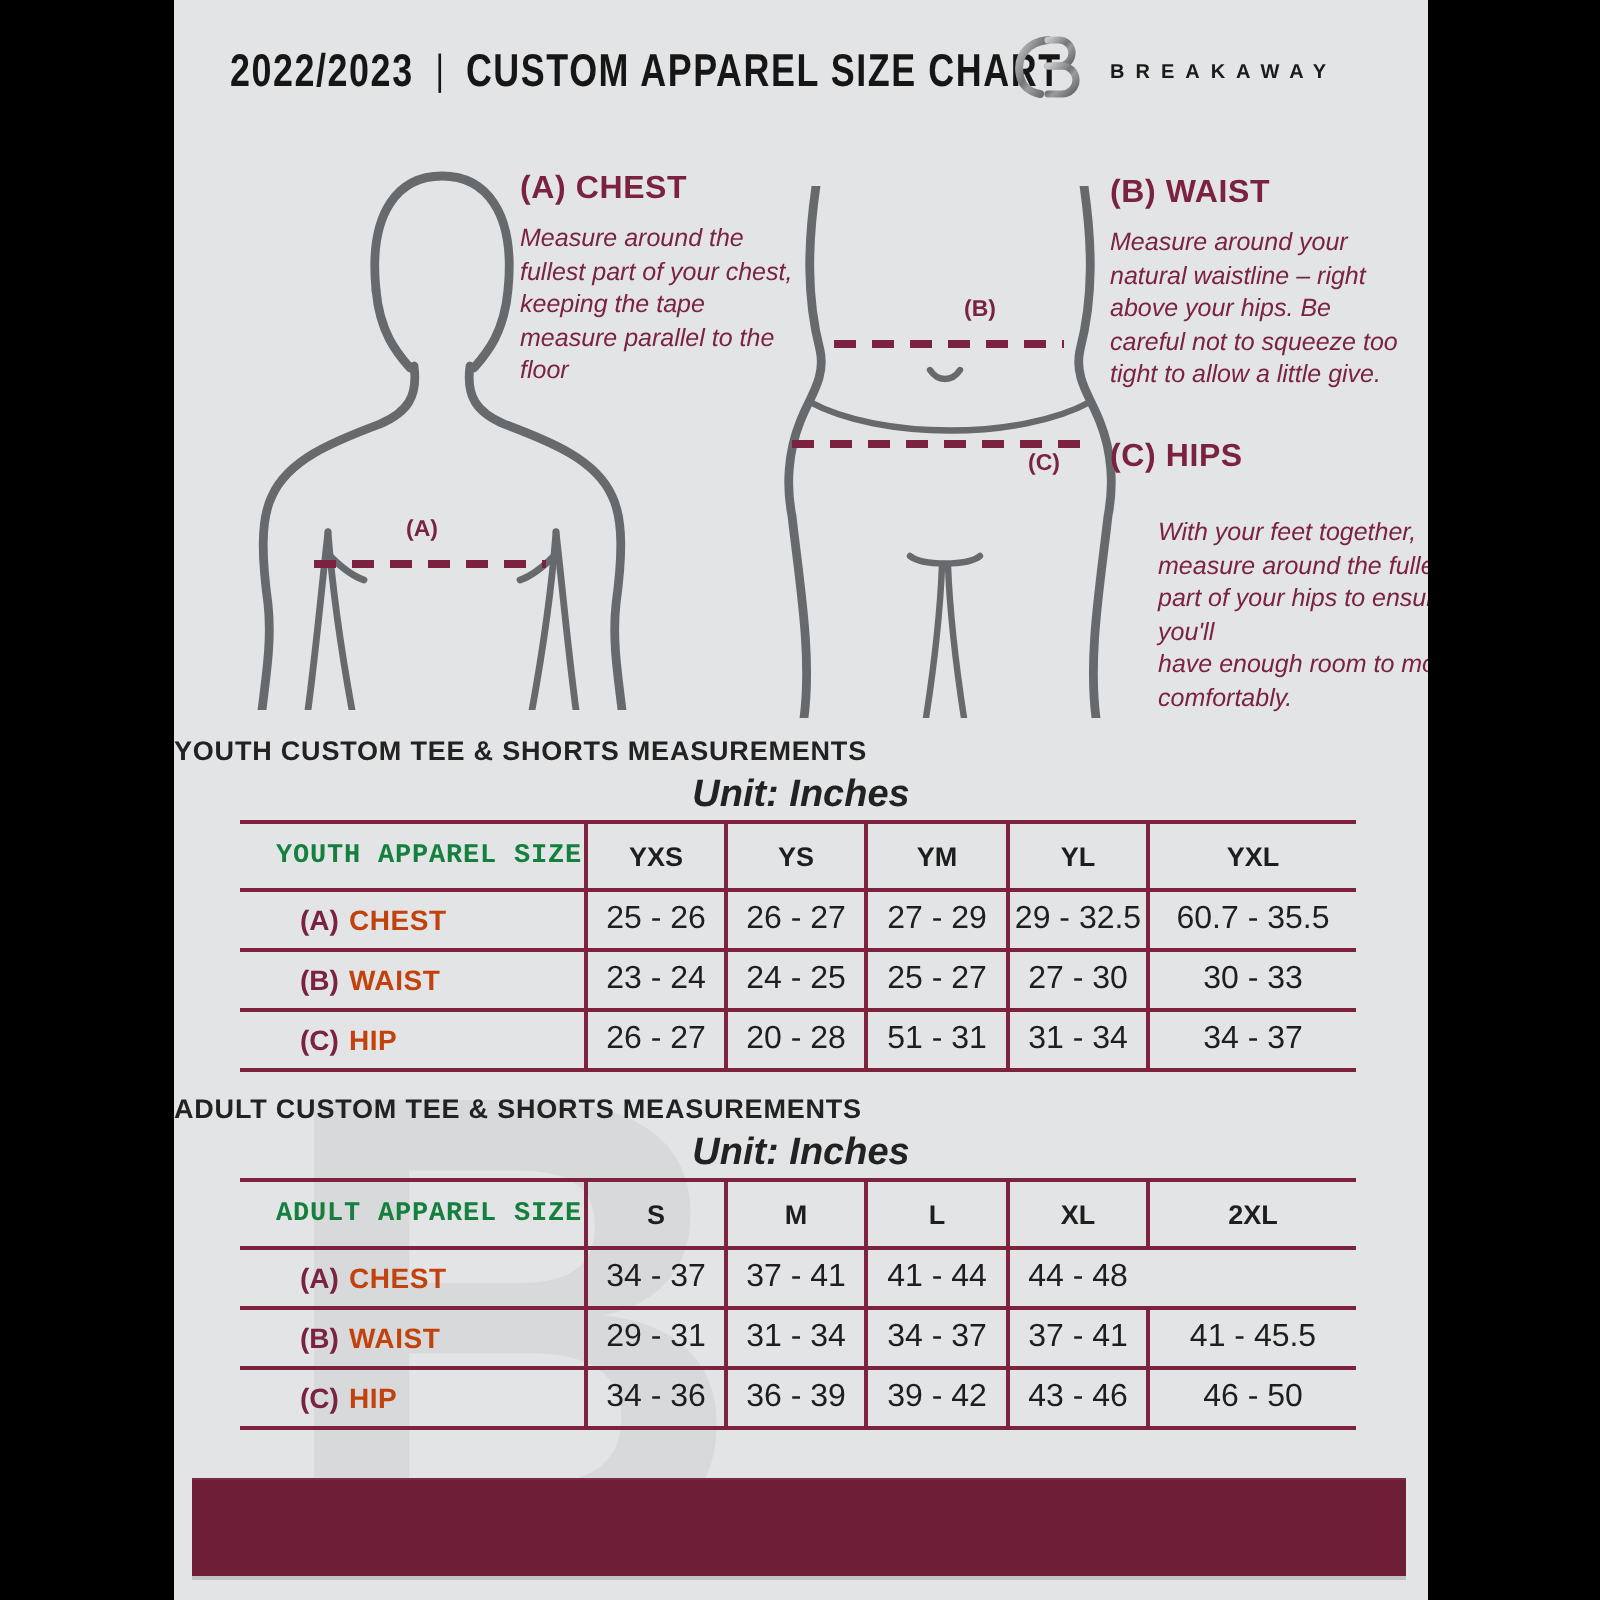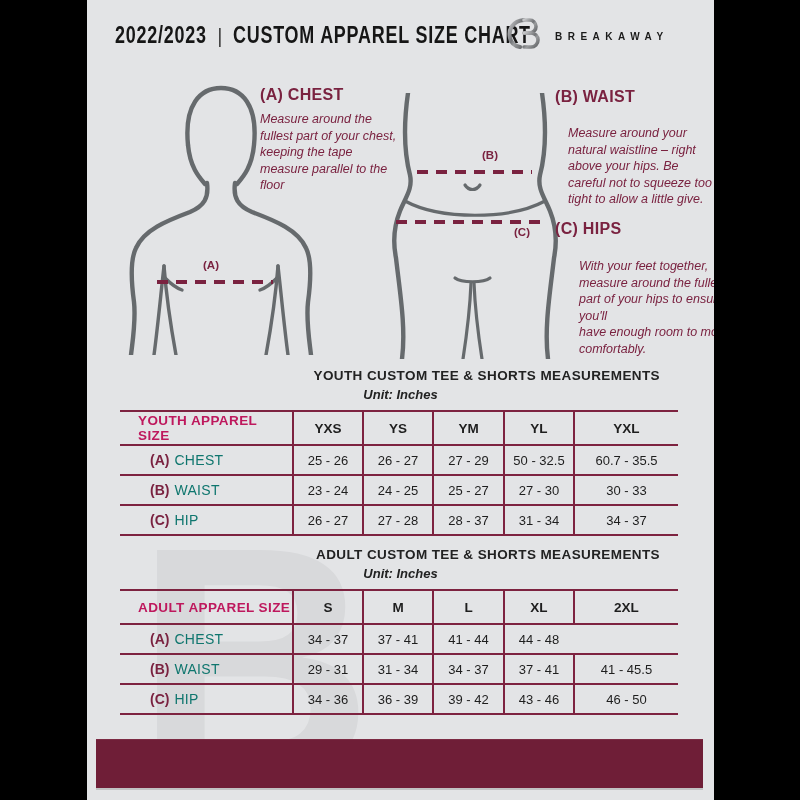--- a/index.html
+++ b/index.html
@@ -31,50 +31,50 @@
   .brand{position:absolute;left:468px;top:31px;font-size:10px;font-weight:700;
          letter-spacing:5.5px;color:#1b1b1b;z-index:2;}
   .logo{position:absolute;left:413px;top:15px;z-index:2;}
 
   
   .instr-head{position:absolute;font-size:16px;font-weight:700;color:var(--maroon);
               letter-spacing:.3px;z-index:2;}
   .instr-body{position:absolute;font-size:12.5px;font-style:italic;color:var(--maroon);
               line-height:1.32;white-space:pre-line;z-index:2;}
   #headA{left:173px;top:86px;}  #bodyA{left:173px;top:111px;width:142px;}
-  #headB{left:468px;top:88px;}  #bodyB{left:481px;top:113px;width:145px;margin-top:12px;}
+  #headB{left:468px;top:88px;}  #bodyB{left:468px;top:113px;width:145px;}
   #headC{left:468px;top:220px;} #bodyC{left:492px;top:246px;width:162px;margin-top:12px;}
 
   
   .mlabel{position:absolute;font-size:11.5px;font-weight:800;color:var(--maroon);z-index:3;}
   #lblA{left:116px;top:259px;} #lblB{left:395px;top:149px;} #lblC{left:427px;top:226px;}
 
   .fig{position:absolute;z-index:1;}
   #torso{left:31px;top:80px;} #hips{left:298px;top:93px;}
 
   
-  .sec-title{position:absolute;left:0;width:573px;text-align:right;font-size:13.5px;
+  .sec-title{position:absolute;left:0;width:573px;text-align:left;font-size:13.5px;
              font-weight:700;color:#222;letter-spacing:.4px;z-index:2;}
-  .sec-unit{position:absolute;left:0;width:627px;text-align:center;font-size:13px;
+  .sec-unit{position:absolute;left:0;width:627px;text-align:center;font-size:19px;
             font-weight:600;font-style:italic;color:#222;z-index:2;}
 
   
   .tbl{position:absolute;left:33px;width:558px;border-bottom:2px solid var(--line);z-index:2;}
   .trow{display:flex;border-top:2px solid var(--line);height:30px;align-items:stretch;}
   .trow.thead{height:34px;}
-  .tc{display:flex;align-items:center;justify-content:center;font-size:13px;
+  .tc{display:flex;align-items:center;justify-content:center;font-size:16px;
       font-weight:500;color:var(--ink);}
   .tc + .tc{border-left:2px solid var(--line);}
   .c0{flex:0 0 172px;justify-content:flex-start;}
   .c1,.c2,.c4{flex:0 0 70px;} .c3{flex:0 0 71px;} .c5{flex:0 0 105px;}
-  .thead .c0{padding-left:18px;font-size:13.5px;font-weight:400;color:#be185d;letter-spacing:.4px;}
+  .thead .c0{padding-left:18px;font-size:13.5px;font-weight:400;color:#15803d;letter-spacing:.4px;font-family:Liberation Mono, monospace;}
   .thead .tc{font-weight:700;font-size:13.5px;}
   .rowlbl{padding-left:30px;font-size:14px;}
   .pref{color:var(--maroon);font-weight:800;margin-right:5px;}
-  .rname{font-weight:400;color:#0f766e;letter-spacing:.3px;}
+  .rname{font-weight:700;color:#c2410c;letter-spacing:.3px;}
 
   
   .footer-bar{position:absolute;left:9px;top:739px;width:607px;height:49px;
               background:var(--maroon-deep);z-index:4;box-shadow:0 2px 0 rgba(0,0,0,.15);
               border-top:1px solid #7c2a43;}
 </style>
 </head>
 <body>
 
 <div class="canvas">
@@ -170,42 +170,42 @@
         <div class="tc c5">YXL</div>
       </div>
       <div class="trow">
         <div class="tc c0 rowlbl">
           <span class="pref">(A)</span>
           <span class="rname">CHEST</span>
         </div>
         <div class="tc c1">25 - 26</div>
         <div class="tc c2">26 - 27</div>
         <div class="tc c3">27 - 29</div>
-        <div class="tc c4">50 - 32.5</div>
+        <div class="tc c4">29 - 32.5</div>
         <div class="tc c5">60.7 - 35.5</div>
       </div>
       <div class="trow">
         <div class="tc c0 rowlbl">
           <span class="pref">(B)</span>
           <span class="rname">WAIST</span>
         </div>
         <div class="tc c1">23 - 24</div>
         <div class="tc c2">24 - 25</div>
         <div class="tc c3">25 - 27</div>
         <div class="tc c4">27 - 30</div>
         <div class="tc c5">30 - 33</div>
       </div>
       <div class="trow">
         <div class="tc c0 rowlbl">
           <span class="pref">(C)</span>
           <span class="rname">HIP</span>
         </div>
         <div class="tc c1">26 - 27</div>
-        <div class="tc c2">27 - 28</div>
-        <div class="tc c3">28 - 37</div>
+        <div class="tc c2">20 - 28</div>
+        <div class="tc c3">51 - 31</div>
         <div class="tc c4">31 - 34</div>
         <div class="tc c5">34 - 37</div>
       </div>
     </div>
 
     <div class="sec-title" style="top:547px">ADULT CUSTOM TEE &amp; SHORTS MEASUREMENTS</div>
     <div class="sec-unit" style="top:566px">Unit: Inches</div>
 
     <div class="tbl" style="top:589px">
       <div class="trow thead">

